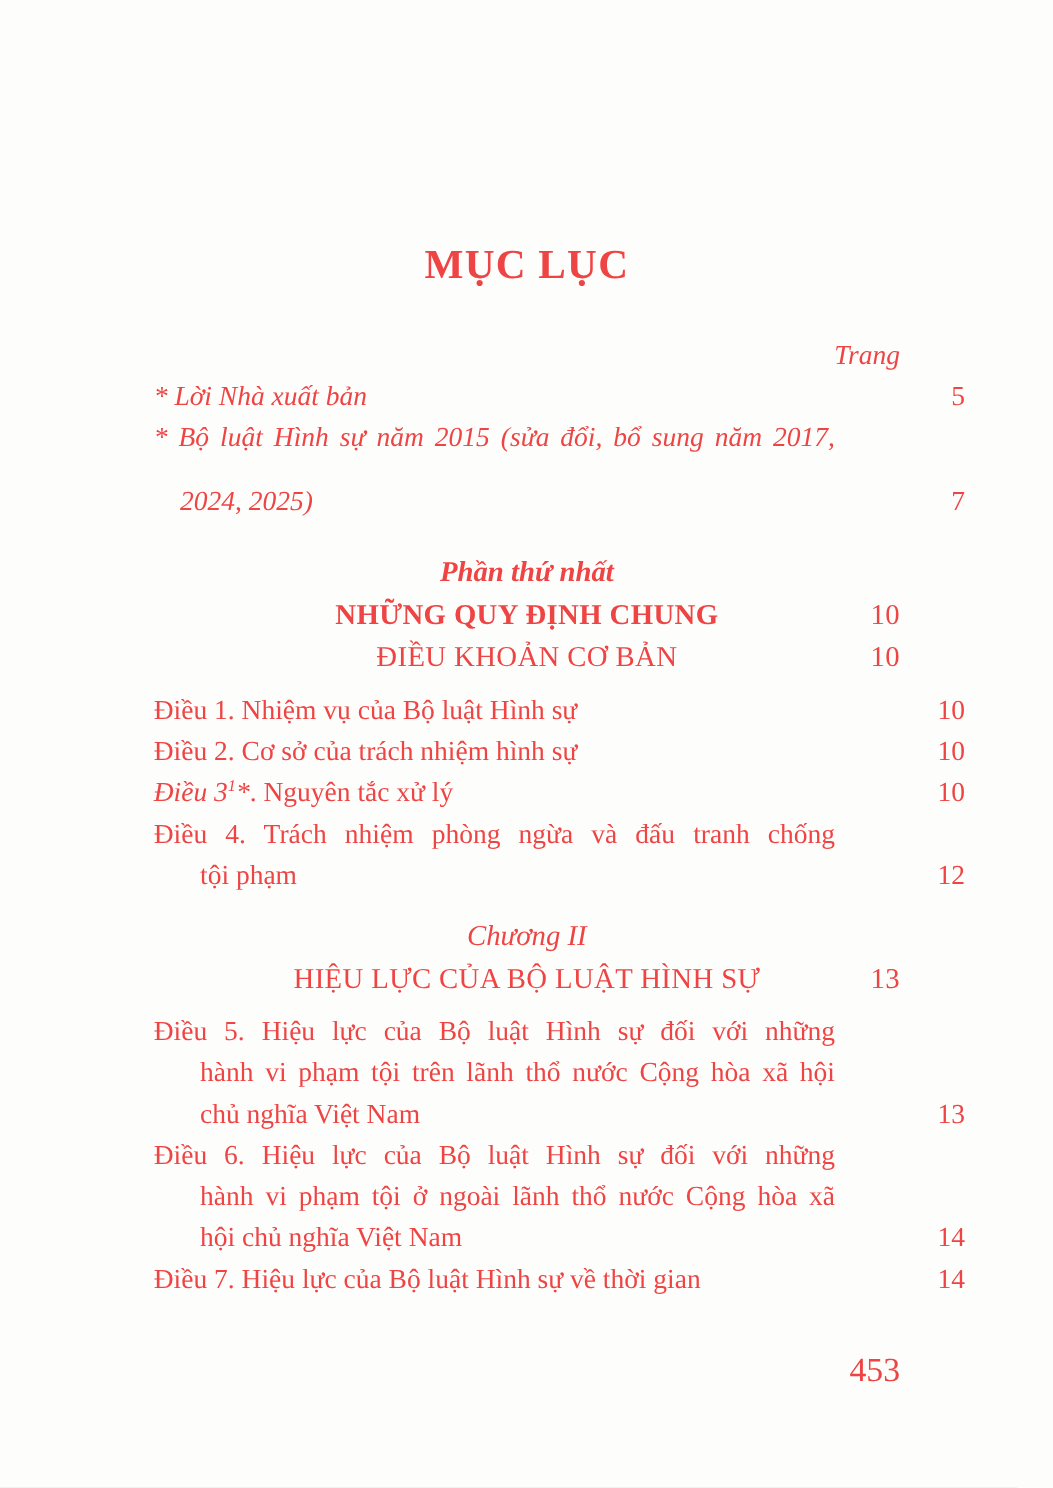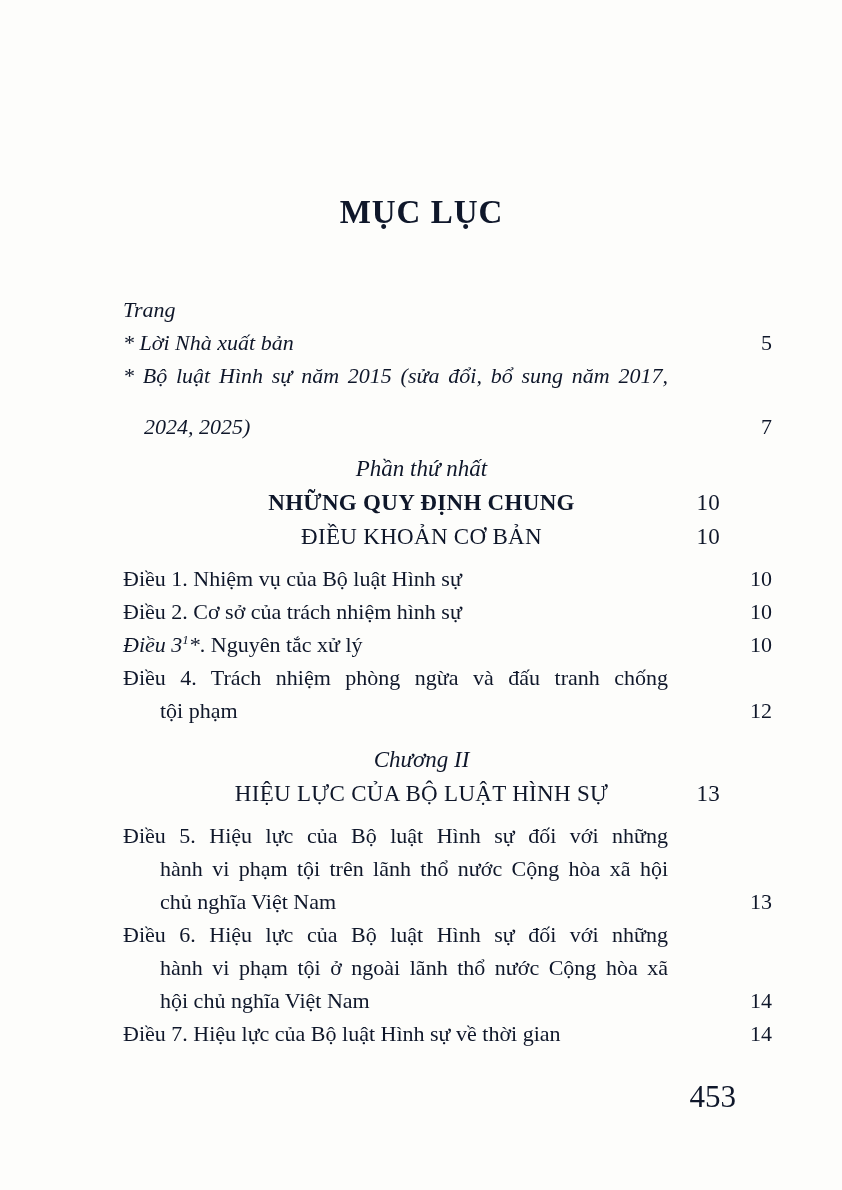--- a/index.html
+++ b/index.html
@@ -6,42 +6,43 @@
     margin: 0;
     padding: 0;
     background: #e8e8e8;
   }
   .page {
     position: relative;
     width: 842px;
     height: 1190px;
     margin: 0 auto;
     background: #fdfdfb;
-    color: #0f172a;
+    color: #ef4444;
     font-family: "Liberation Serif", "DejaVu Serif", serif;
     font-size: 22px;
     line-height: 33px;
     overflow: hidden;
   }
   .content {
     position: absolute;
     left: 123px;
     top: 0;
     width: 597px;
   }
   .doc-title {
     margin-top: 192px;
     text-align: center;
     font-size: 33px;
     line-height: 40px;
     font-weight: bold;
     letter-spacing: 1px;
   }
   .trang-row {
-    margin-top: 61px;
+    margin-top: 35px;
+    text-align: right;
     font-style: italic;
   }
   .entry {
     position: relative;
     padding-right: 52px; 
   }
   .entry .ln { display: block; }
   
   .entry .ln.jf {
     text-align: justify;
@@ -57,22 +58,22 @@
     right: -52px;
     bottom: 0;
     width: 52px;
     text-align: right;
     font-style: normal;
     font-weight: normal;
   }
   .heading { position: relative; text-align: center; line-height: 34px; }
   .heading .pg { right: 0; }
   .part-label {
-    margin-top: 9px;
-    font-weight: normal;
+    margin-top: 24px;
+    font-weight: bold;
     font-style: italic;
     font-size: 23px;
   }
   .part-title {
     font-weight: bold;
     font-size: 23px;
     letter-spacing: 0.3px;
   }
   .chap-label {
     margin-top: 12px;
@@ -86,23 +87,23 @@
   .gap-after-heading { margin-top: 8px; }
   .gap-before-chap { margin-top: 16px; }
   sup.fnote {
     font-size: 13px;
     font-style: italic;
     line-height: 0;
     vertical-align: super;
   }
   .footer-pageno {
     position: absolute;
-    right: 106px;
+    right: 122px;
     top: 1080px;
-    font-size: 31px;
+    font-size: 27px;
   }
 </style>
 </head>
 <body>
 
 <div class="page">
   <div class="content">
 
     <div class="doc-title">MỤC LỤC</div>
 

